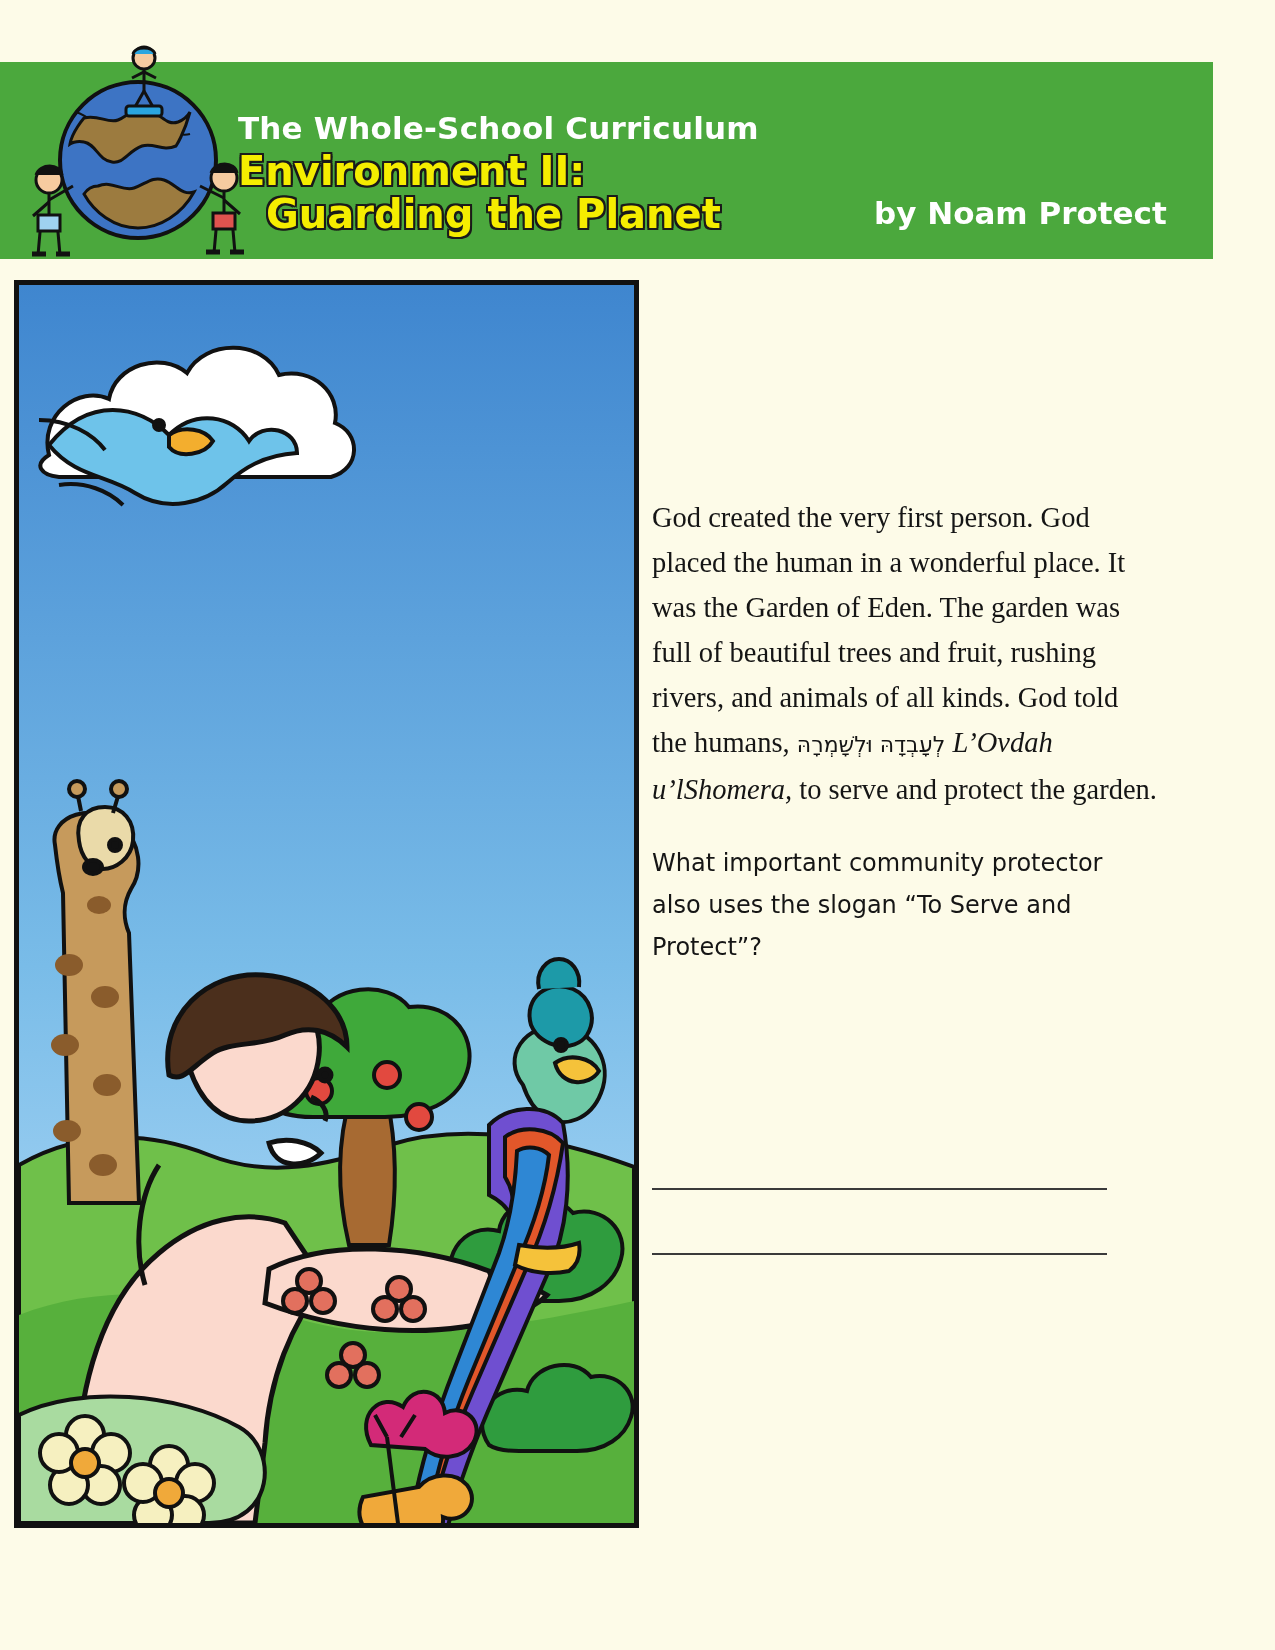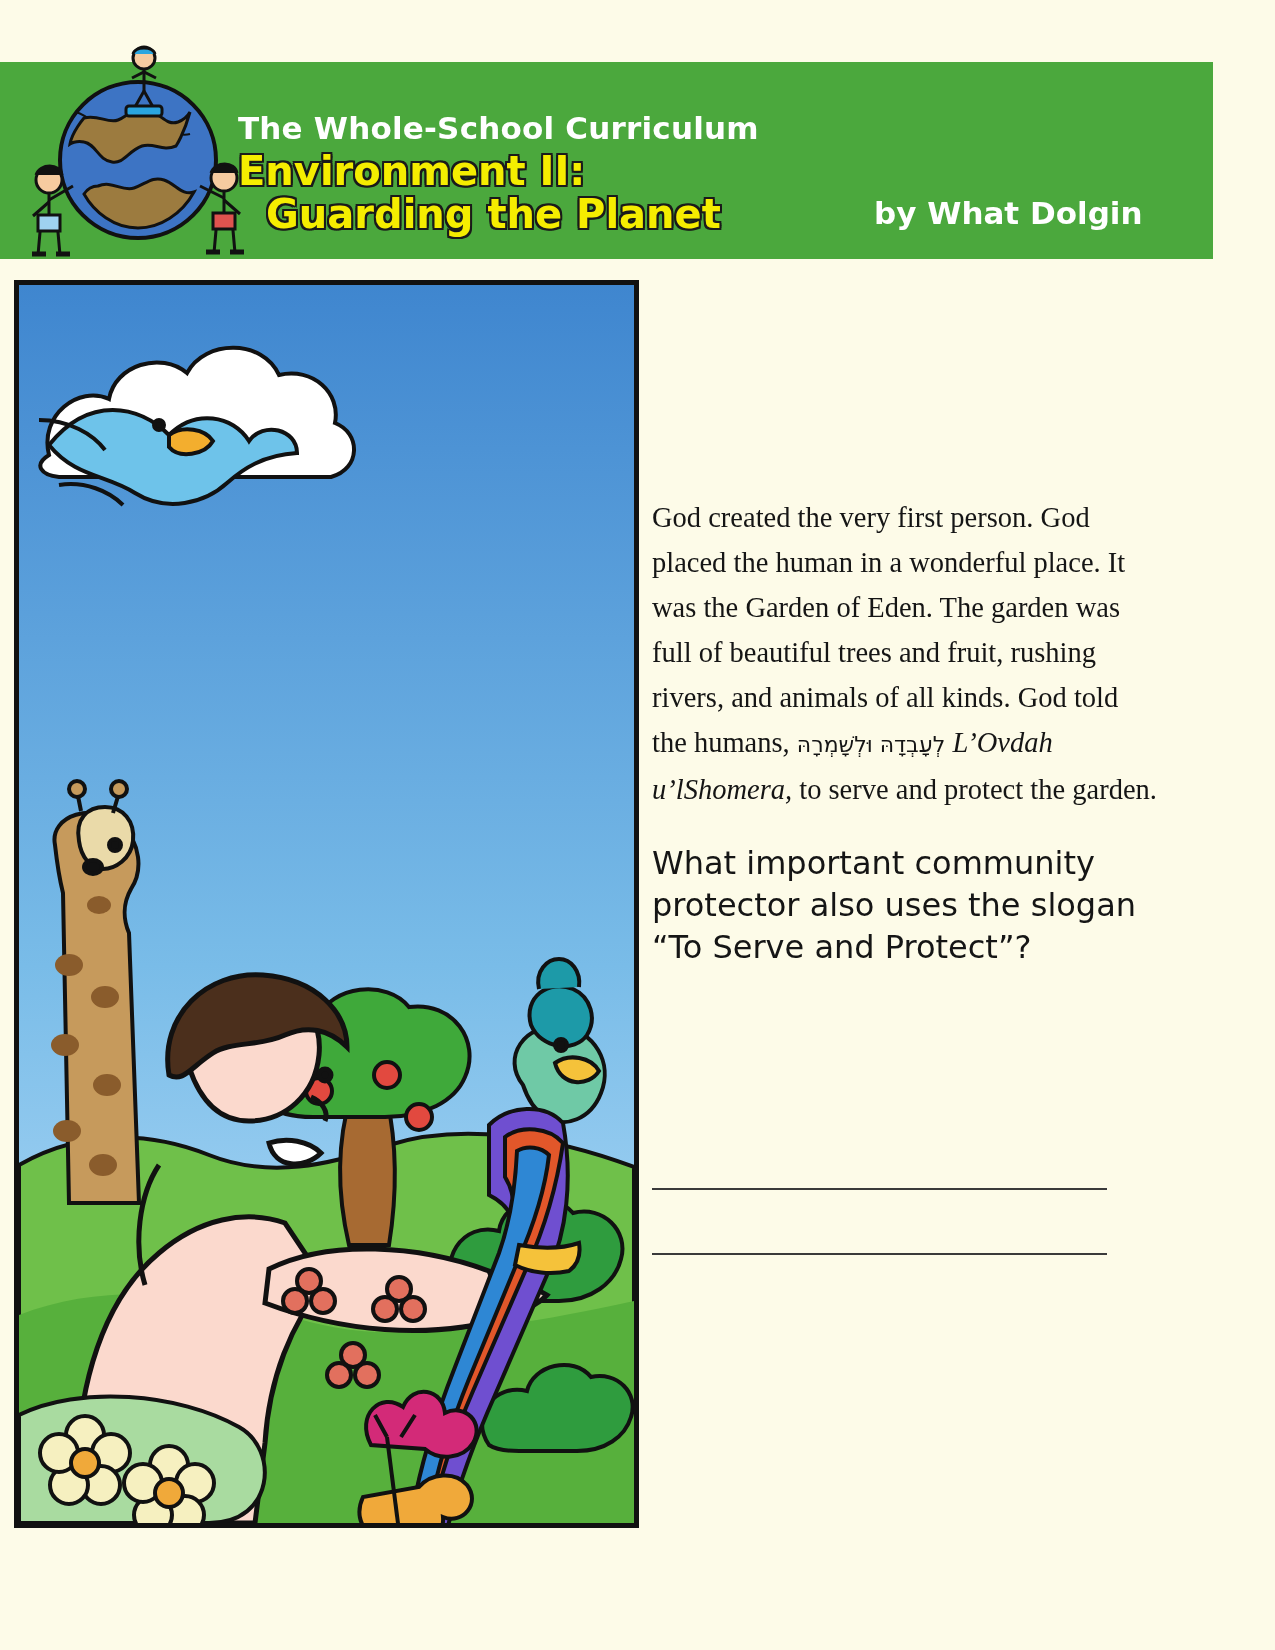--- a/index.html
+++ b/index.html
@@ -108,21 +108,21 @@
     font-family: "DejaVu Sans", sans-serif;
     font-size: 22px;
     direction: rtl;
     unicode-bidi: isolate;
   }
   .translit {
     font-style: italic;
   }
   .question {
     font-family: "DejaVu Sans", sans-serif;
-    font-size: 32px;
+    font-size: 24px;
     line-height: 42px;
     color: #151515;
     margin: 30px 0 0 0;
   }
   .answer-lines {
     position: absolute;
     left: 652px;
     top: 1125px;
     width: 455px;
   }
@@ -135,21 +135,21 @@
 <body>
 
 <div class="header-bar"></div>
 
 <div class="header-text-block">
   <div class="curriculum-line">The Whole-School Curriculum</div>
   <div class="title-line">Environment II:</div>
   <div class="title-line title-line-2">Guarding the Planet</div>
 </div>
 
-<div class="byline">by What Dolgin</div>
+<div class="byline">by Noam Protect</div>
 
 <svg class="logo" viewBox="0 0 248 258" xmlns="http://www.w3.org/2000/svg">
 
   <circle cx="124" cy="140" r="78" fill="#3d74c4" stroke="#111" stroke-width="4"></circle>
   <path d="M62 92c18 6 26 22 42 18s22-16 38-10 20 18 34 14" fill="none" stroke="#111" stroke-width="2"></path>
   <path d="M70 98c14-4 24 6 34 2s16-14 30-10 18 16 30 12c8-3 12-10 12-10-6 22-14 34-14 34-14 6-22-4-34 0-14 5-18 18-30 16-14-2-16-18-28-20-8-2-14 2-14 2 2-12 14-26 14-26z" fill="#9c7b3f" stroke="#111" stroke-width="3"></path>
   <path d="M84 166c14-6 24 6 36 2s18-12 30-8 18 16 30 12c-12 22-34 36-56 36-24 0-44-16-54-34 4-6 8-8 14-8z" fill="#9c7b3f" stroke="#111" stroke-width="3"></path>
   <path d="M46 140a78 78 0 0 1 156 0" fill="none" stroke="#111" stroke-width="2"></path>
 
   <g stroke="#111" stroke-width="3" fill="none">

